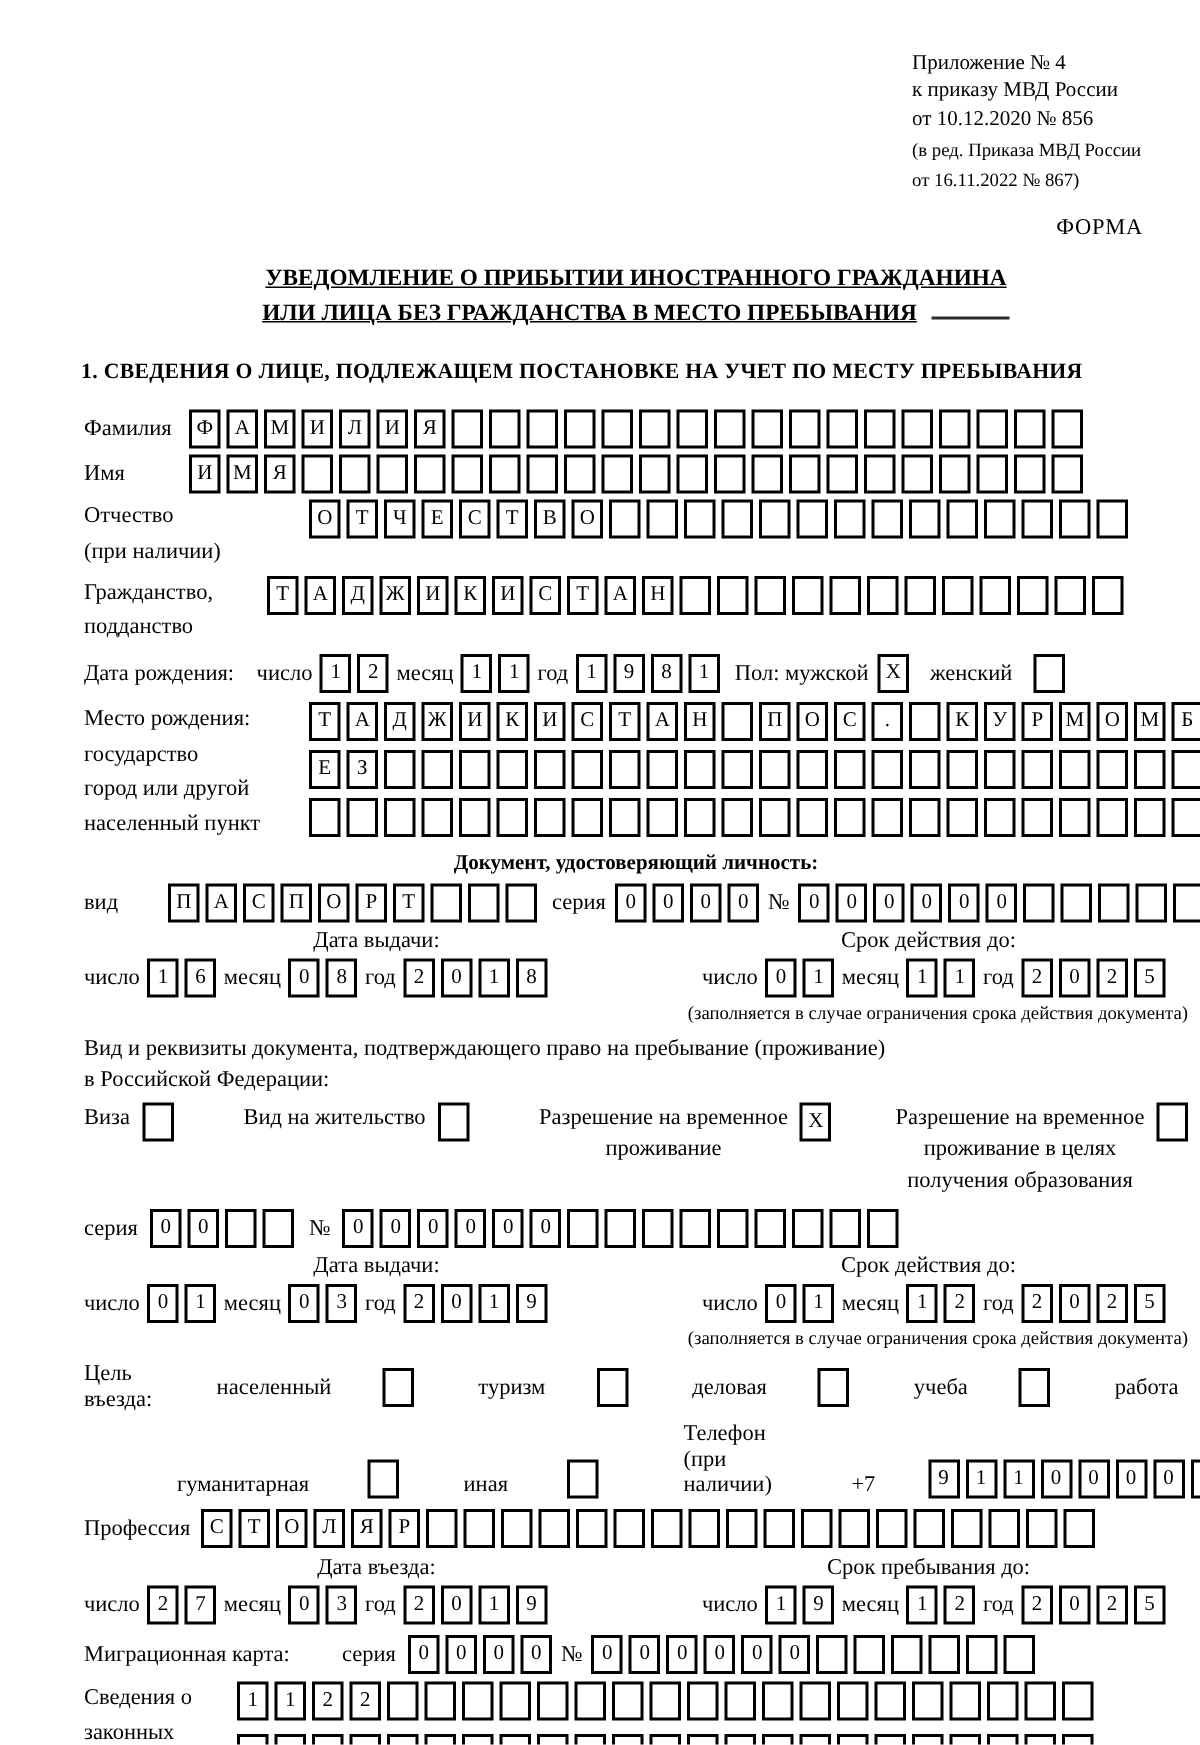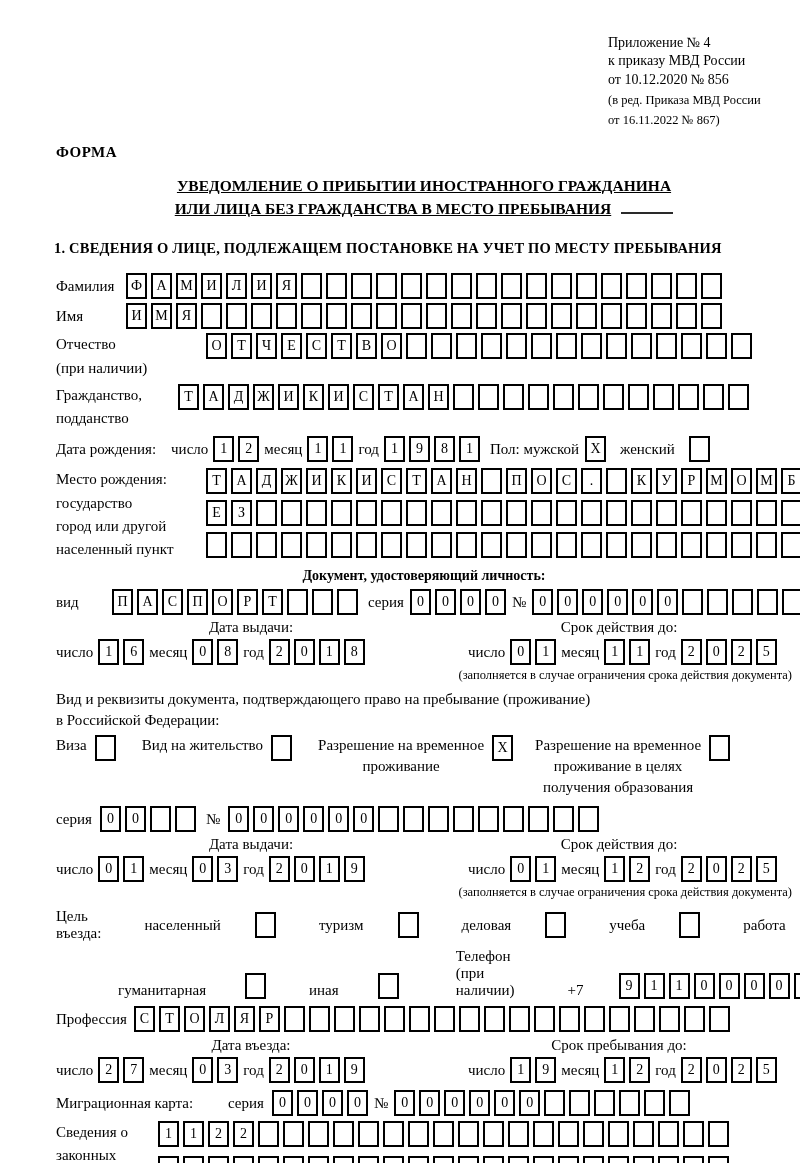--- a/index.html
+++ b/index.html
@@ -5,21 +5,21 @@
   html,body{margin:0;padding:0;background:#fff;}
   body{
     width:800px;height:1163px;overflow:hidden;color:#000;
     font-family:"Liberation Serif","DejaVu Serif",serif;
     font-size:15px;
   }
   .page{padding:34px 8px 0 56px;position:relative;}
   
   .hdr{margin-left:552px;font-size:14px;line-height:1.32;}
   .hdr .ed{font-size:12.5px;margin-top:3px;}
-  .forma{font-weight:bold;text-align:left;margin:16px 30px 0 0;font-size:15px;letter-spacing:.5px;}
+  .forma{font-weight:normal;text-align:right;margin:16px 30px 0 0;font-size:15px;letter-spacing:.5px;}
   
   .title{text-align:center;font-weight:bold;font-size:15.5px;line-height:1.45;margin-top:14px;text-decoration:underline;}
   .title .uline{display:inline-block;width:52px;border-bottom:2px solid #2a2a2a;height:12px;margin-left:10px;}
   .sect{font-weight:bold;font-size:14.5px;margin:20px 0 16px -2px;letter-spacing:.2px;}
   
   .row{display:flex;align-items:center;margin-bottom:4px;}
   .row.top{align-items:flex-start;}
   .cells{display:flex;gap:4px;flex:none;}
   .cell{
     width:21px;height:26px;border:2px solid #000;box-sizing:border-box;
@@ -33,21 +33,21 @@
   .stack>.cells{margin-bottom:6px;}
   
   .datepair{display:flex;margin-top:8px;}
   .datecol-l{width:390px;flex:none;}
   .datecol-r{flex:1;}
   .datetitle{text-align:center;margin-bottom:3px;}
   .dgroup{display:flex;align-items:center;}
   .dgroup .lab{margin:0 5px;}
   .note{font-size:12.5px;text-align:right;margin:3px 0 6px 0;}
   
-  .permitrow{display:flex;align-items:flex-start;margin-top:6px;}
+  .permitrow{display:flex;align-items:flex-start;margin-top:6px;justify-content:space-between;}
   .permit{display:flex;align-items:flex-start;}
   .permit .plab{text-align:center;line-height:1.4;margin-right:8px;}
   
   .purp{display:flex;align-items:center;gap:29px;}
   .purp .plbl{margin:0 5px 0 14px;}
   
   .replbl{width:102px;flex:none;line-height:1.5;}
 </style>
 </head>
 <body>

